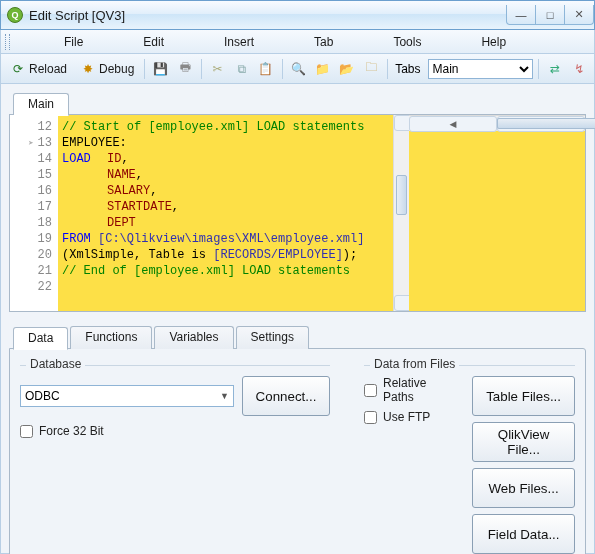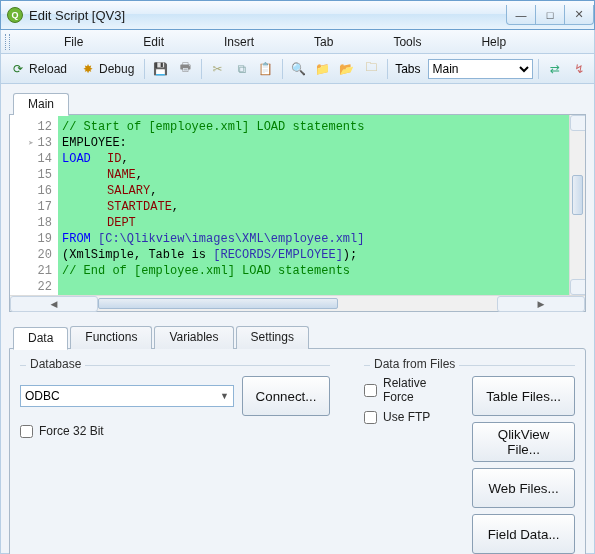--- a/index.html
+++ b/index.html
@@ -108,24 +108,23 @@
     padding: 3px 14px 4px;
     border-top-left-radius:3px; border-top-right-radius:3px;
     margin-right:2px;
     color:#1b1b1b;
     position:relative; top:1px;
   }
   .tab.active { background:#fff; border-bottom:1px solid #fff; }
   .tab.inactive-sub { background: linear-gradient(to bottom,#f5f7fa,#e8edf3); top:0;}
   .editor-wrap {
     border: 1px solid #a9b9c9;
-    background: #86efac;
+    background: #fde047;
     height: 198px;
     display:flex;
-    flex-direction:column;
   }
   .editor { flex:1; display:flex; overflow:hidden; position:relative;}
   .gutter {
     width: 48px;
     padding: 4px 6px 4px 0;
     text-align: right;
     font-family: "Courier New", monospace;
     font-size: 12px;
     color: #888;
     background:#fff;
@@ -356,21 +355,21 @@
           </div>
         </div>
 
         <div class="group">
           <span class="group-label">Data from Files</span>
           <div class="group-line"></div>
           <div class="right-area">
             <div style="display:flex;flex-direction:column;gap:6px;">
               <label class="cb">
                 <input type="checkbox" style="">
-                <span>Relative Force</span>
+                <span>Relative Paths</span>
               </label>
               <label class="cb">
                 <input type="checkbox" style="">
                 <span>Use FTP</span>
               </label>
             </div>
             <div class="btn-col">
               <button class="btn">
                   <span>Table Files...</span>
                 </button>

